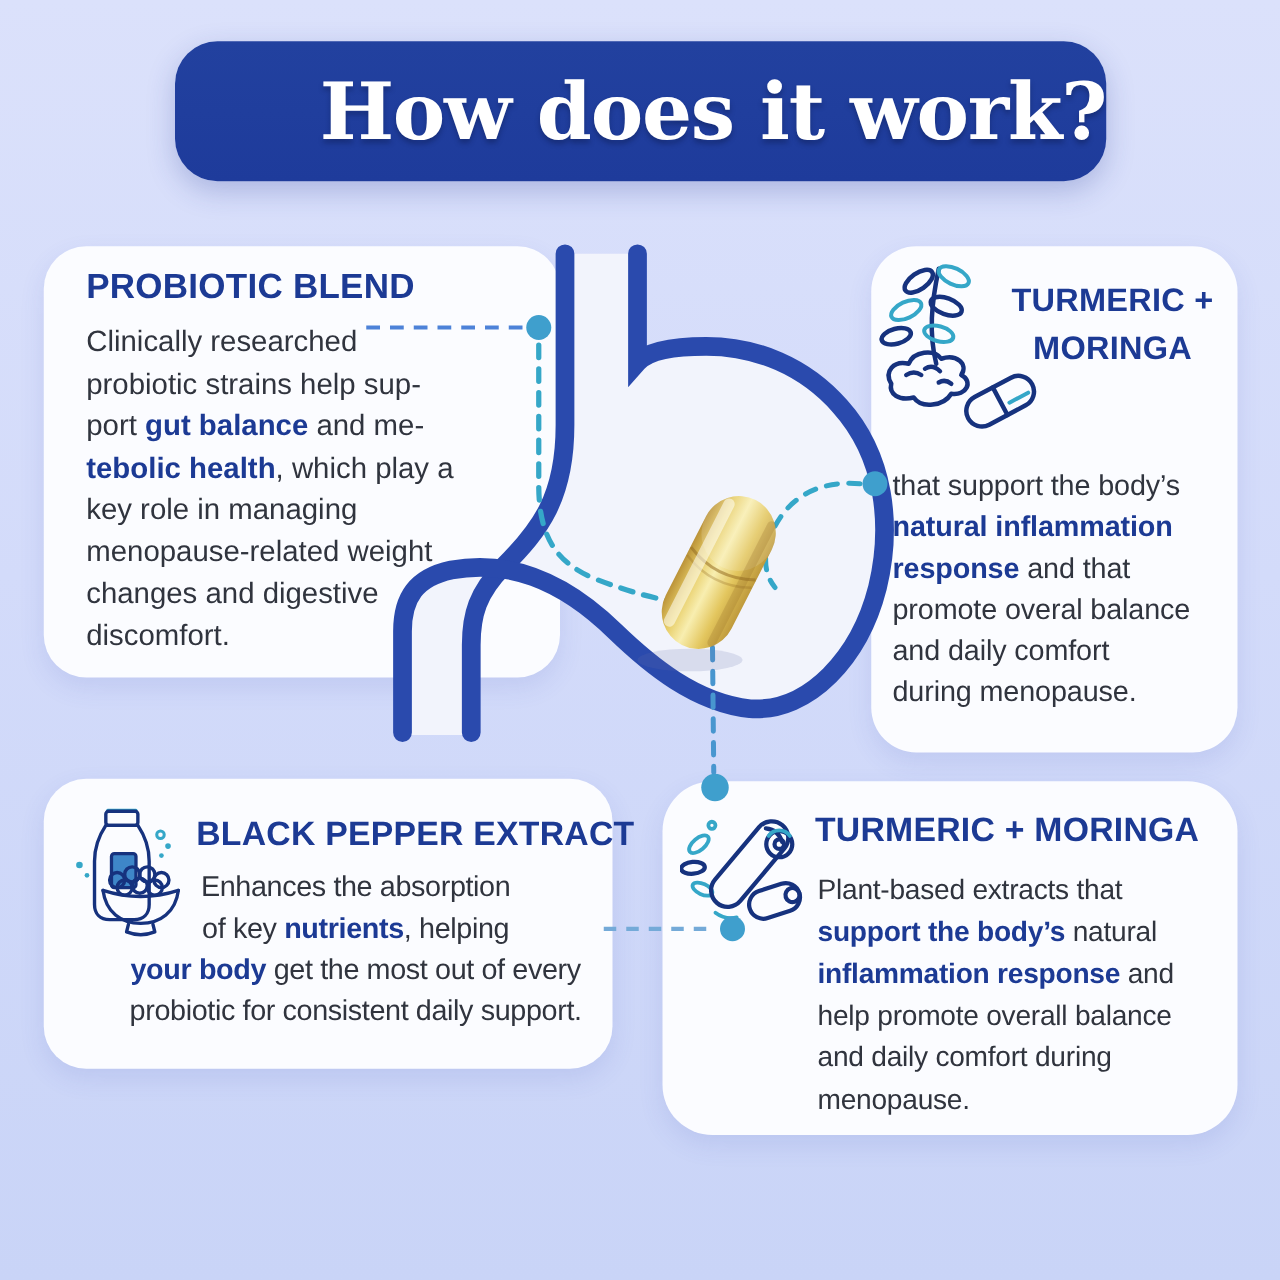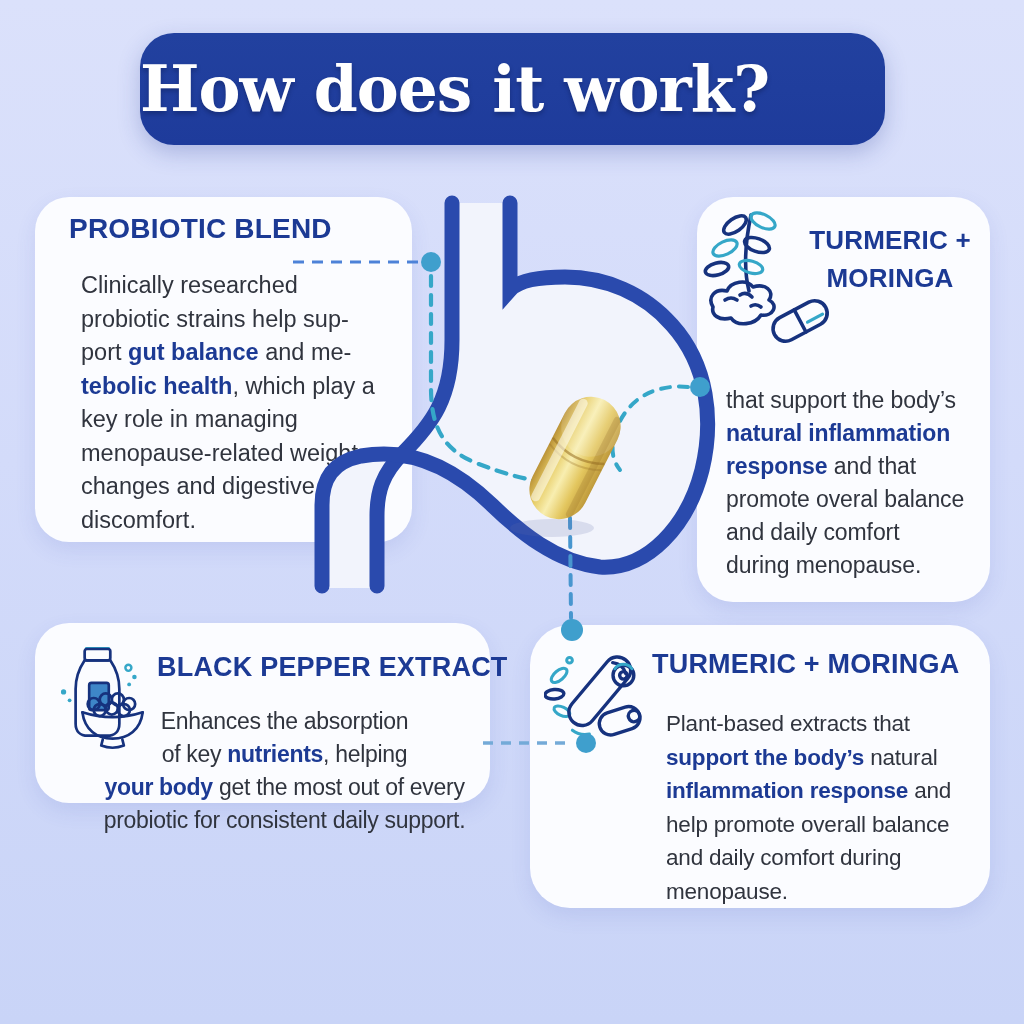--- a/index.html
+++ b/index.html
@@ -10,49 +10,49 @@
   html,body{margin:0;padding:0;}
   #canvas{
     position:relative;width:1024px;height:1024px;overflow:hidden;
     background:linear-gradient(180deg,var(--bg-top) 0%,#d3dbfa 45%,var(--bg-bottom) 100%);
     font-family:"Liberation Sans",sans-serif;
   }
   .banner{
     position:absolute;left:140px;top:33px;width:745px;height:112px;border-radius:34px;
     background:linear-gradient(180deg,#22419f,var(--banner-bg));
     box-shadow:0 8px 22px rgba(40,60,150,.25);
-    display:flex;align-items:center;justify-content:flex-start;
+    display:flex;align-items:center;justify-content:flex-end;
   }
   .banner h1{
     margin:0;color:#fff;font-family:"DejaVu Serif","Liberation Serif",serif;
     font-size:63px;font-weight:700;letter-spacing:-1px;
     text-shadow:0 3px 4px rgba(10,20,60,.35);
   }
   .card{
     position:absolute;background:var(--card-bg);border-radius:34px;
     box-shadow:0 8px 20px rgba(70,90,190,.12);z-index:1;
   }
   .card h2{
     margin:0;position:absolute;color:var(--navy);font-weight:700;
     letter-spacing:.2px;white-space:nowrap;
   }
   .card .body{
-    margin:12px;position:absolute;color:var(--body-text);white-space:nowrap;
+    margin:0;position:absolute;color:var(--body-text);white-space:nowrap;
   }
   .card .body .b{font-weight:700;color:var(--navy);}
   
-  #card-probiotic{left:35px;top:197px;width:377px;height:345px;}
+  #card-probiotic{left:35px;top:197px;width:377px;height:345px;padding-left:36px;}
   #card-probiotic h2{left:34px;top:16px;font-size:28px;}
   #card-probiotic .body{left:34px;top:60px;font-size:23.5px;line-height:33.5px;}
   
   #card-turmeric-top{left:697px;top:197px;width:293px;height:405px;border-radius:36px;}
   #card-turmeric-top h2{left:102px;top:24px;width:182px;font-size:26px;line-height:38px;text-align:center;white-space:normal;}
   #card-turmeric-top .body{left:17px;top:142px;font-size:23px;line-height:33px;letter-spacing:-.1px;}
   
-  #card-black-pepper{left:35px;top:623px;width:455px;height:180px;}
+  #card-black-pepper{left:35px;top:623px;width:455px;height:232px;}
   #card-black-pepper h2{left:122px;top:29px;font-size:27px;}
   #card-black-pepper .body{left:52px;right:8px;top:70px;font-size:23px;line-height:33px;text-align:center;letter-spacing:-.3px;}
   
   #card-turmeric-bottom{left:530px;top:625px;width:460px;height:283px;border-radius:40px;}
   #card-turmeric-bottom h2{left:122px;top:24px;font-size:27px;}
   #card-turmeric-bottom .body{left:124px;top:70px;font-size:22.5px;line-height:33.5px;letter-spacing:-.2px;}
   .icon-box{position:absolute;}
   #overlay-svg{position:absolute;left:0;top:0;z-index:2;pointer-events:none;}
   .stroke-navy{fill:none;stroke:#16327e;stroke-width:3.6;stroke-linecap:round;stroke-linejoin:round;}
   .stroke-teal{fill:none;stroke:var(--teal);stroke-width:3.2;stroke-linecap:round;stroke-linejoin:round;}

